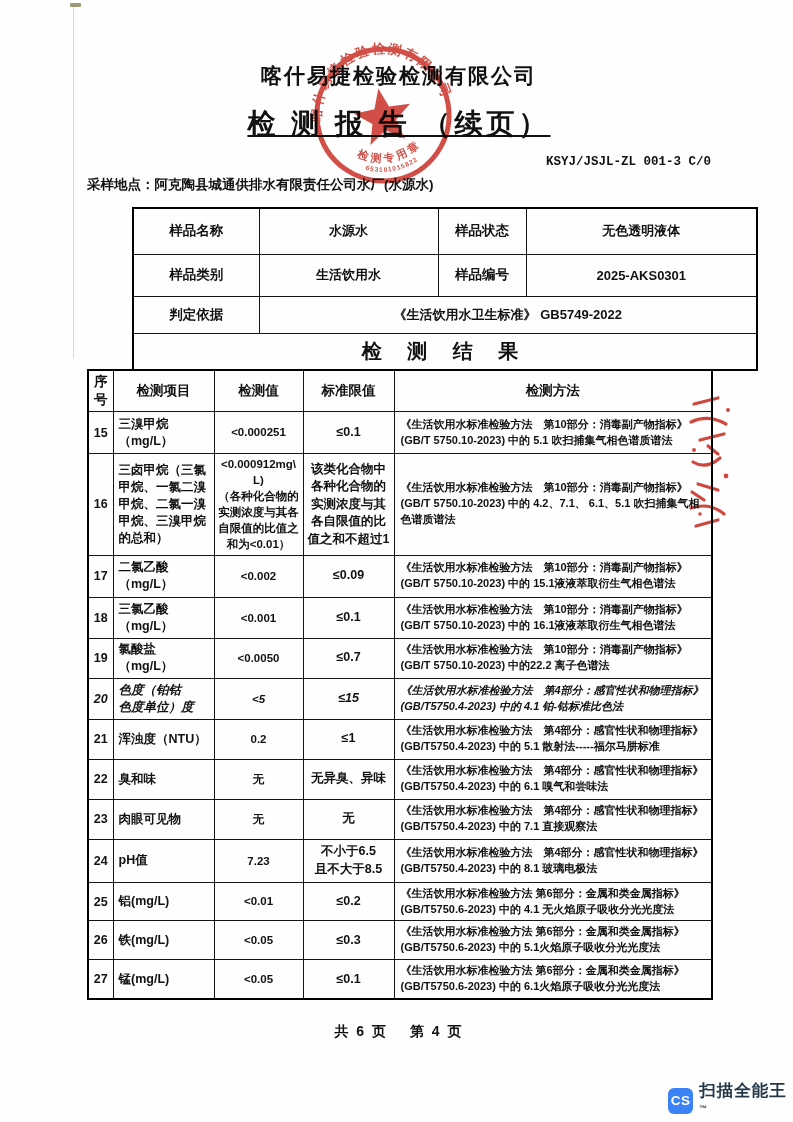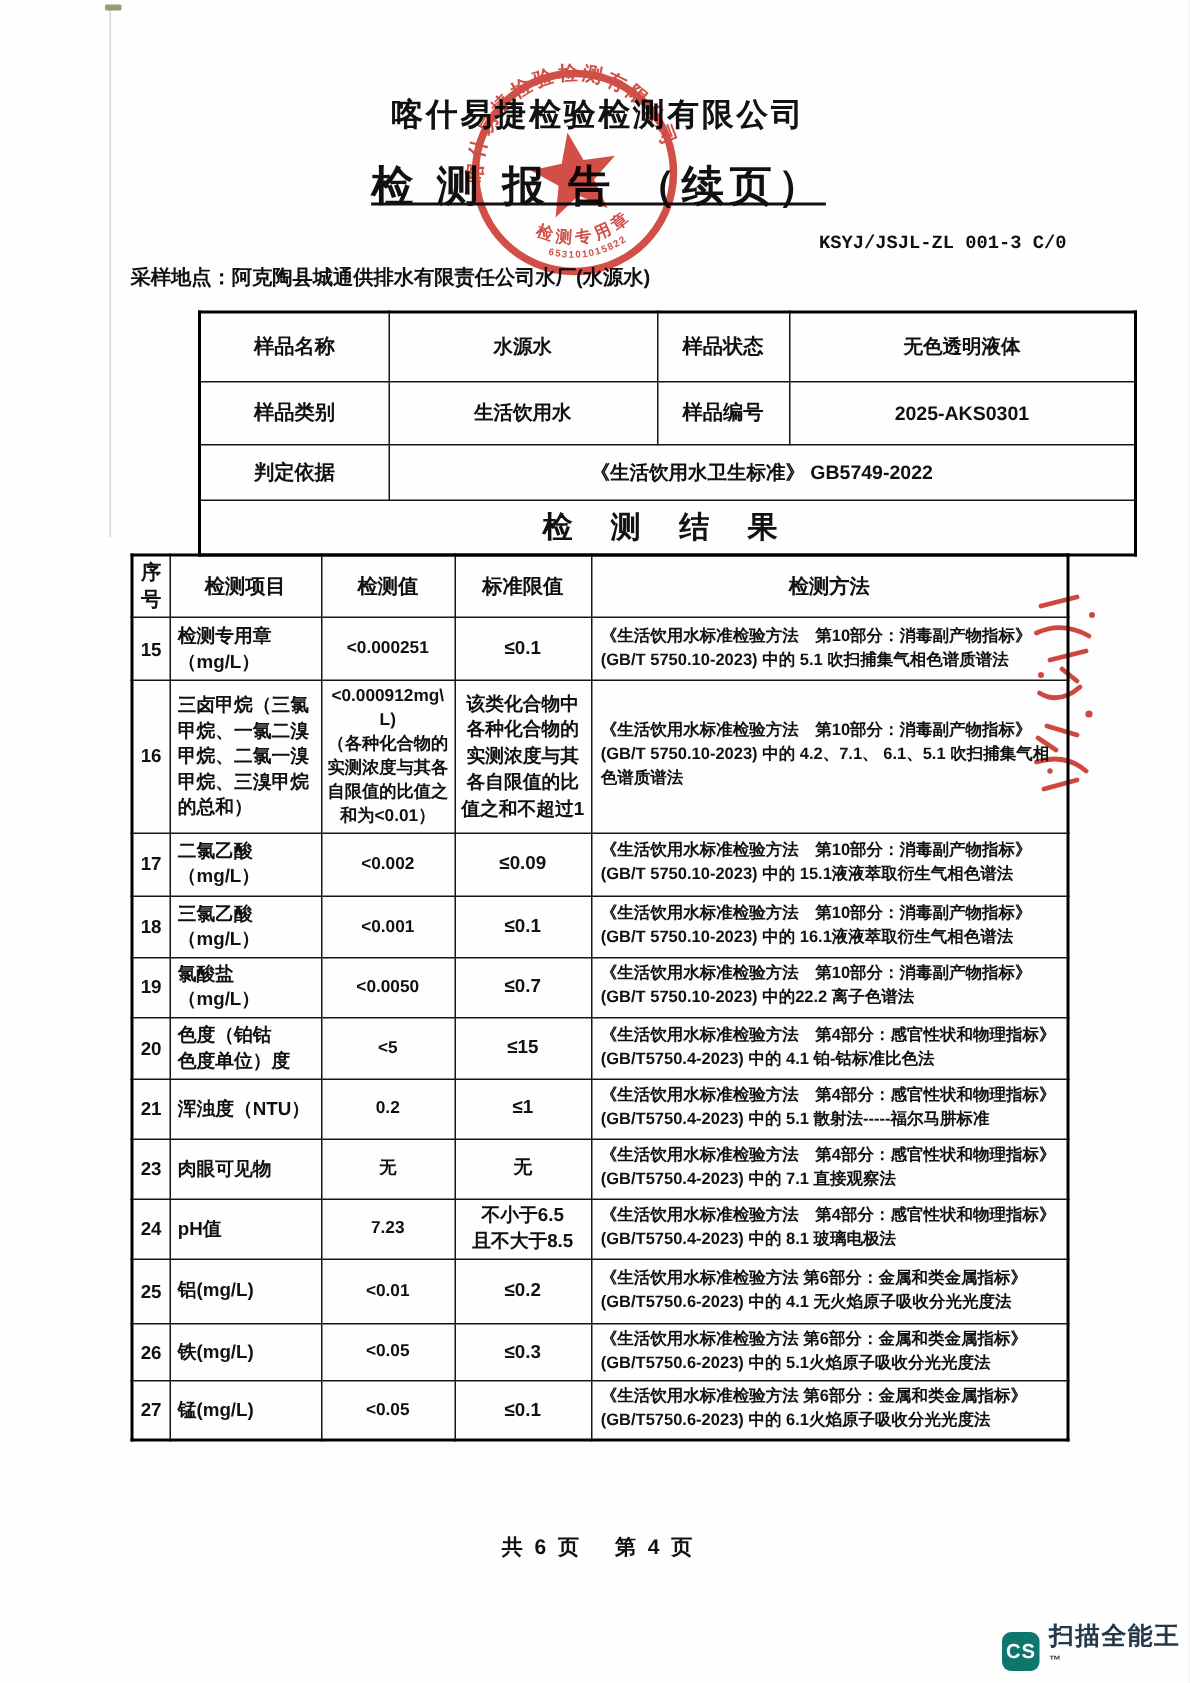--- a/index.html
+++ b/index.html
@@ -55,36 +55,36 @@
   .results-table .c0 { text-align:center; font-size:12.5px; }
   .results-table .c1 { text-align:left; font-size:12.5px; padding:2px 3px 2px 5px; line-height:1.35; }
   .results-table .c2 { text-align:center; font-size:11.5px; padding:2px 3px; line-height:1.4; overflow-wrap:break-word; }
   .results-table .c3 { text-align:center; font-size:12.5px; padding:2px 3px; line-height:1.4; }
   .results-table .c4 { text-align:left; font-size:11px; padding:3px 4px 3px 6px; line-height:1.45; overflow-wrap:break-word; }
   .results-table tbody tr:nth-child(1)  { height:42px; }
   .results-table tbody tr:nth-child(2)  { height:93px; }
   .results-table tbody tr:nth-child(3)  { height:42px; }
   .results-table tbody tr:nth-child(4)  { height:41px; }
   .results-table tbody tr:nth-child(5)  { height:40px; }
-  .results-table tbody tr:nth-child(6)  { height:41px; }
+  .results-table tbody tr:nth-child(6)  { height:41px;font-style:italic; }
   .results-table tbody tr:nth-child(7)  { height:40px; }
   .results-table tbody tr:nth-child(8)  { height:40px; }
   .results-table tbody tr:nth-child(9)  { height:40px; }
   .results-table tbody tr:nth-child(10) { height:43px; }
   .results-table tbody tr:nth-child(11) { height:38px; }
   .results-table tbody tr:nth-child(12) { height:37px; }
   .results-table tbody tr:nth-child(13) { height:37px; }
 
   .page-footer { position:absolute; left:87px; top:988px; width:624px;
     text-align:center; font-size:14px; font-weight:bold; letter-spacing:2px;margin-top:35px; }
 
   
   .cswm { position:absolute; left:668px; top:1080px; }
   .cswm-row { display:flex; align-items:center; gap:6px; }
-  .cs-badge { width:26px; height:26px; border-radius:6px; background:#0f766e;
+  .cs-badge { width:26px; height:26px; border-radius:6px; background:#3b82f6;
     color:#fff; font-weight:bold; font-size:13.5px; display:flex;
     align-items:center; justify-content:center; letter-spacing:.5px; }
   .cs-name { font-size:16.5px; font-weight:bold; color:#25384a; letter-spacing:1px; }
   .cs-tm { font-size:8px; vertical-align:super; color:#25384a; }
 </style>
 </head>
 <body>
 
 <div class="page">
 
@@ -176,21 +176,21 @@
         <th>序号</th>
         <th>检测项目</th>
         <th>检测值</th>
         <th>标准限值</th>
         <th>检测方法</th>
       </tr>
     </thead>
     <tbody>
         <tr>
           <td class="c0">15</td>
-          <td class="c1">检测专用章 （mg/L）</td>
+          <td class="c1">三溴甲烷 （mg/L）</td>
           <td class="c2">&lt;0.000251</td>
           <td class="c3">≤0.1</td>
           <td class="c4">《生活饮用水标准检验方法　第10部分：消毒副产物指标》
 (GB/T 5750.10-2023) 中的 5.1 吹扫捕集气相色谱质谱法</td>
         </tr>
         <tr>
           <td class="c0">16</td>
           <td class="c1">三卤甲烷（三氯甲烷、一氯二溴甲烷、二氯一溴甲烷、三溴甲烷的总和）</td>
           <td class="c2">&lt;0.000912mg\L)
 （各种化合物的实测浓度与其各自限值的比值之和为&lt;0.01）</td>
@@ -230,20 +230,28 @@
         </tr>
         <tr>
           <td class="c0">21</td>
           <td class="c1">浑浊度（NTU）</td>
           <td class="c2">0.2</td>
           <td class="c3">≤1</td>
           <td class="c4">《生活饮用水标准检验方法　第4部分：感官性状和物理指标》
 (GB/T5750.4-2023) 中的 5.1 散射法-----福尔马肼标准</td>
         </tr>
         <tr>
+          <td class="c0">22</td>
+          <td class="c1">臭和味</td>
+          <td class="c2">无</td>
+          <td class="c3">无异臭、异味</td>
+          <td class="c4">《生活饮用水标准检验方法　第4部分：感官性状和物理指标》
+(GB/T5750.4-2023) 中的 6.1 嗅气和尝味法</td>
+        </tr>
+        <tr>
           <td class="c0">23</td>
           <td class="c1">肉眼可见物</td>
           <td class="c2">无</td>
           <td class="c3">无</td>
           <td class="c4">《生活饮用水标准检验方法　第4部分：感官性状和物理指标》
 (GB/T5750.4-2023) 中的 7.1 直接观察法</td>
         </tr>
         <tr>
           <td class="c0">24</td>
           <td class="c1">pH值</td>

